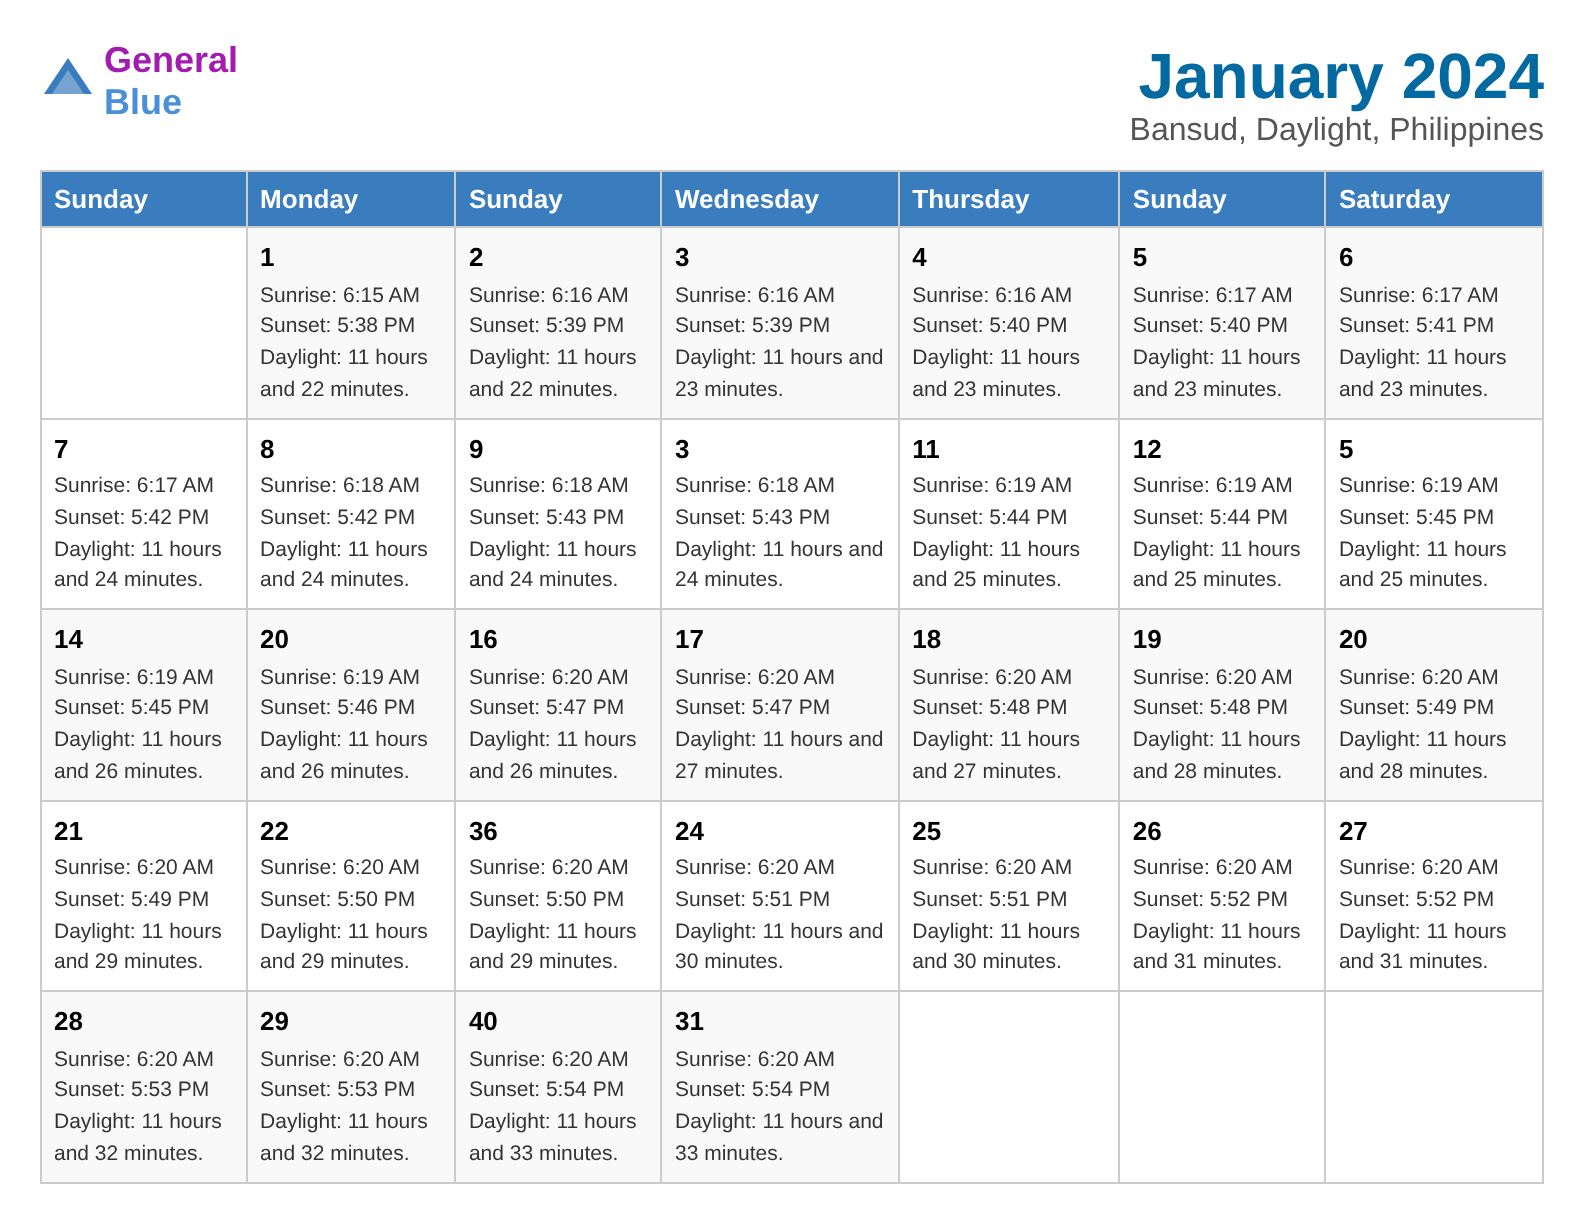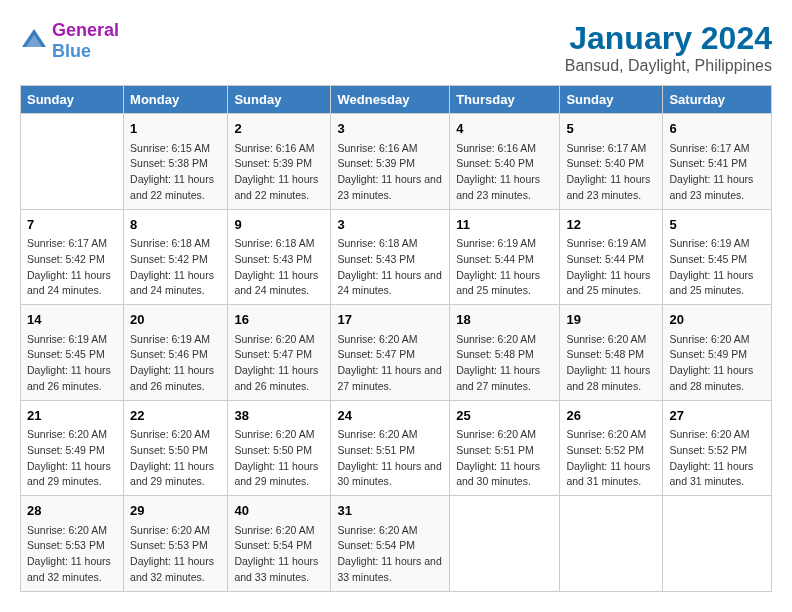--- a/index.html
+++ b/index.html
@@ -199,21 +199,21 @@
       <tr>
         <td>
           <span class="day-number">21</span>
           <div class="cell-content">Sunrise: 6:20 AM<br>Sunset: 5:49 PM<br>Daylight: 11 hours and 29 minutes.</div>
         </td>
         <td>
           <span class="day-number">22</span>
           <div class="cell-content">Sunrise: 6:20 AM<br>Sunset: 5:50 PM<br>Daylight: 11 hours and 29 minutes.</div>
         </td>
         <td>
-          <span class="day-number">38</span>
+          <span class="day-number">36</span>
           <div class="cell-content">Sunrise: 6:20 AM<br>Sunset: 5:50 PM<br>Daylight: 11 hours and 29 minutes.</div>
         </td>
         <td>
           <span class="day-number">24</span>
           <div class="cell-content">Sunrise: 6:20 AM<br>Sunset: 5:51 PM<br>Daylight: 11 hours and 30 minutes.</div>
         </td>
         <td>
           <span class="day-number">25</span>
           <div class="cell-content">Sunrise: 6:20 AM<br>Sunset: 5:51 PM<br>Daylight: 11 hours and 30 minutes.</div>
         </td>

